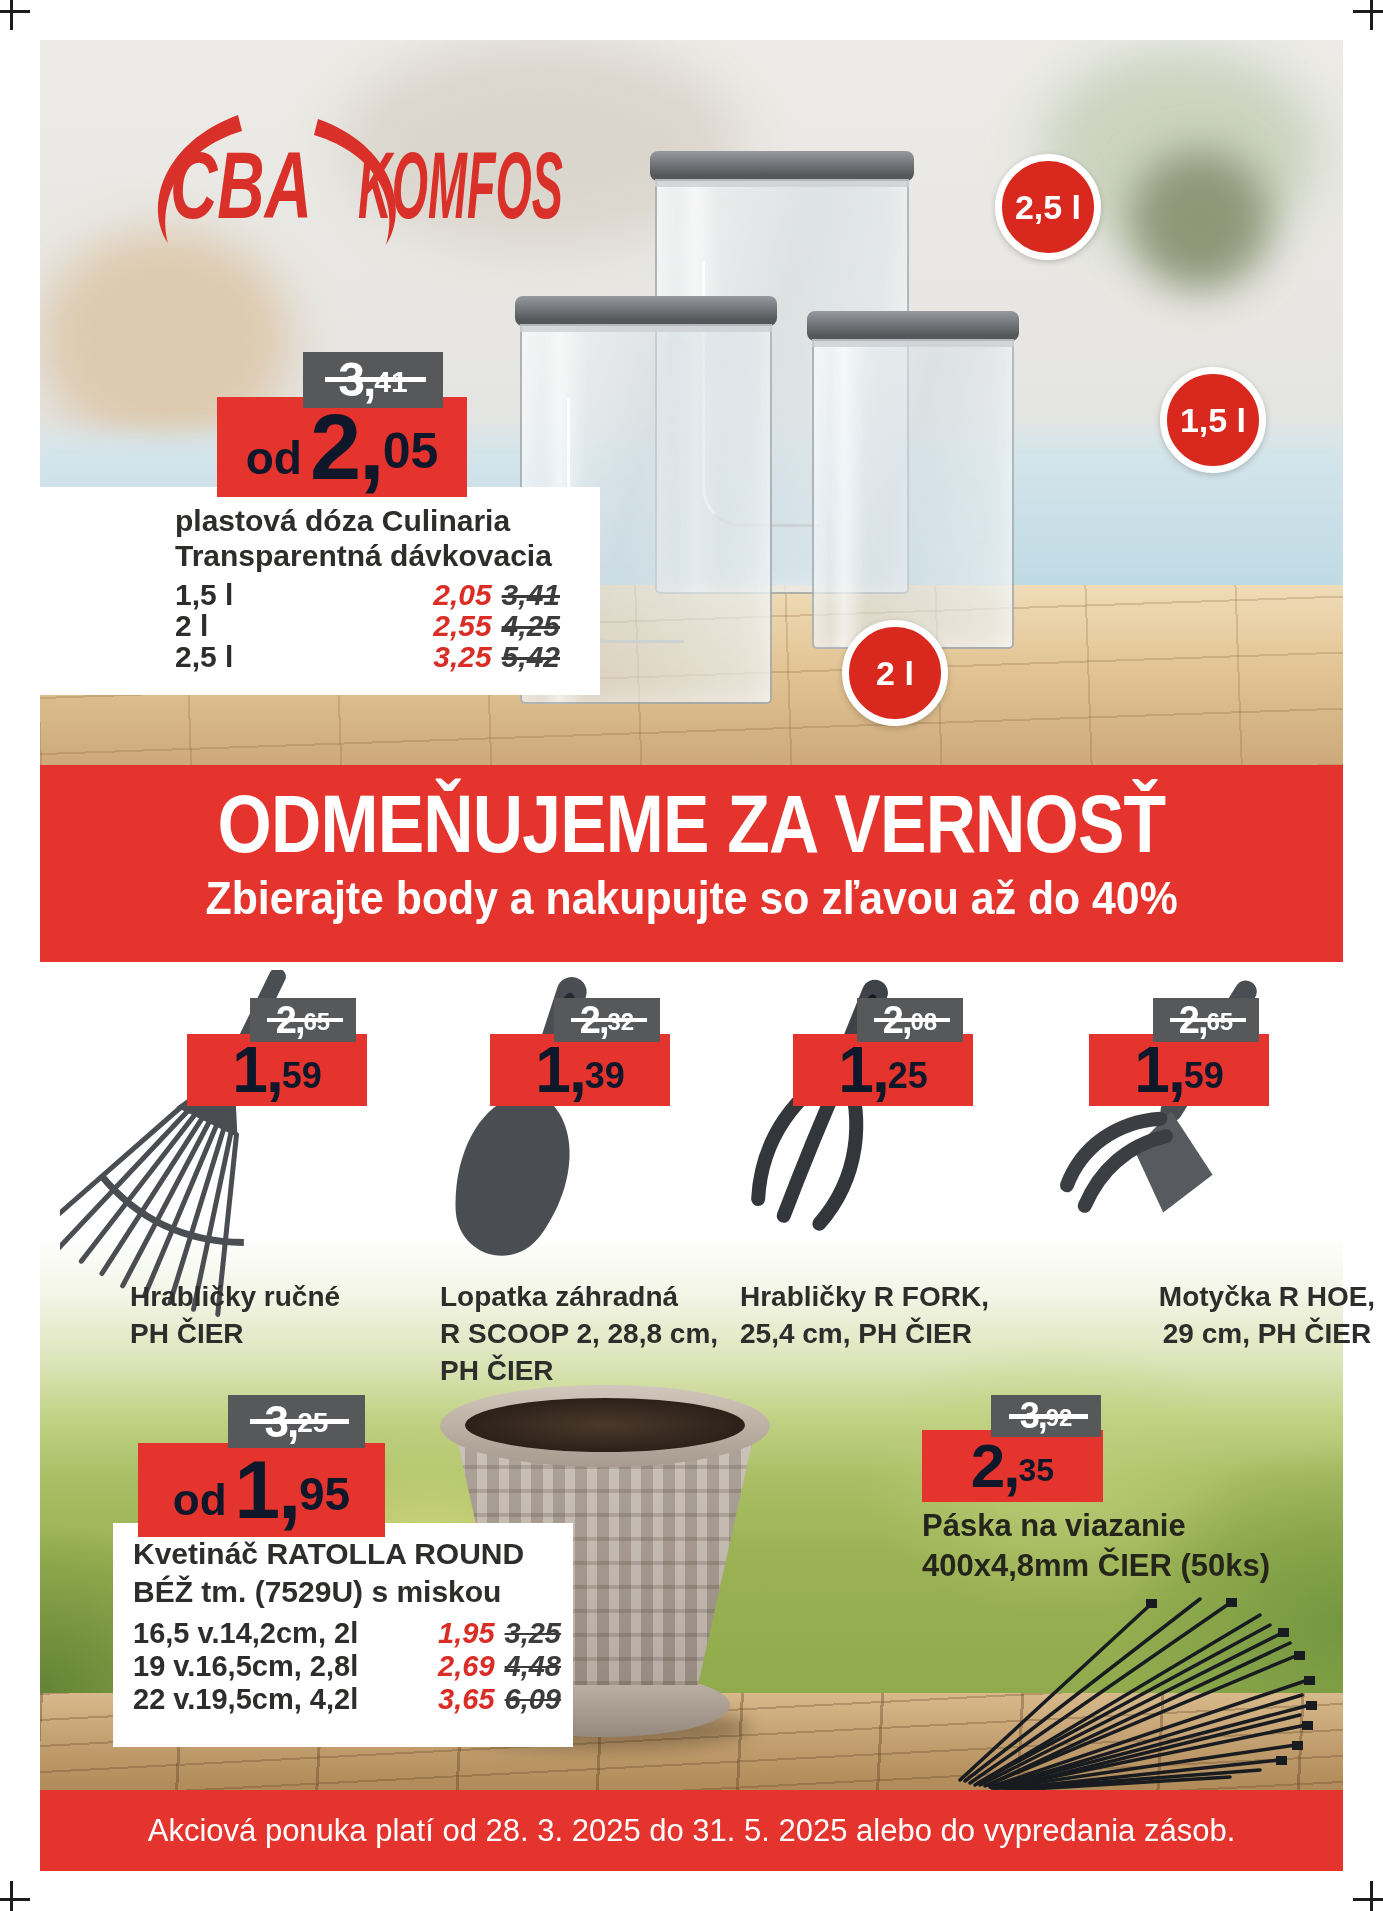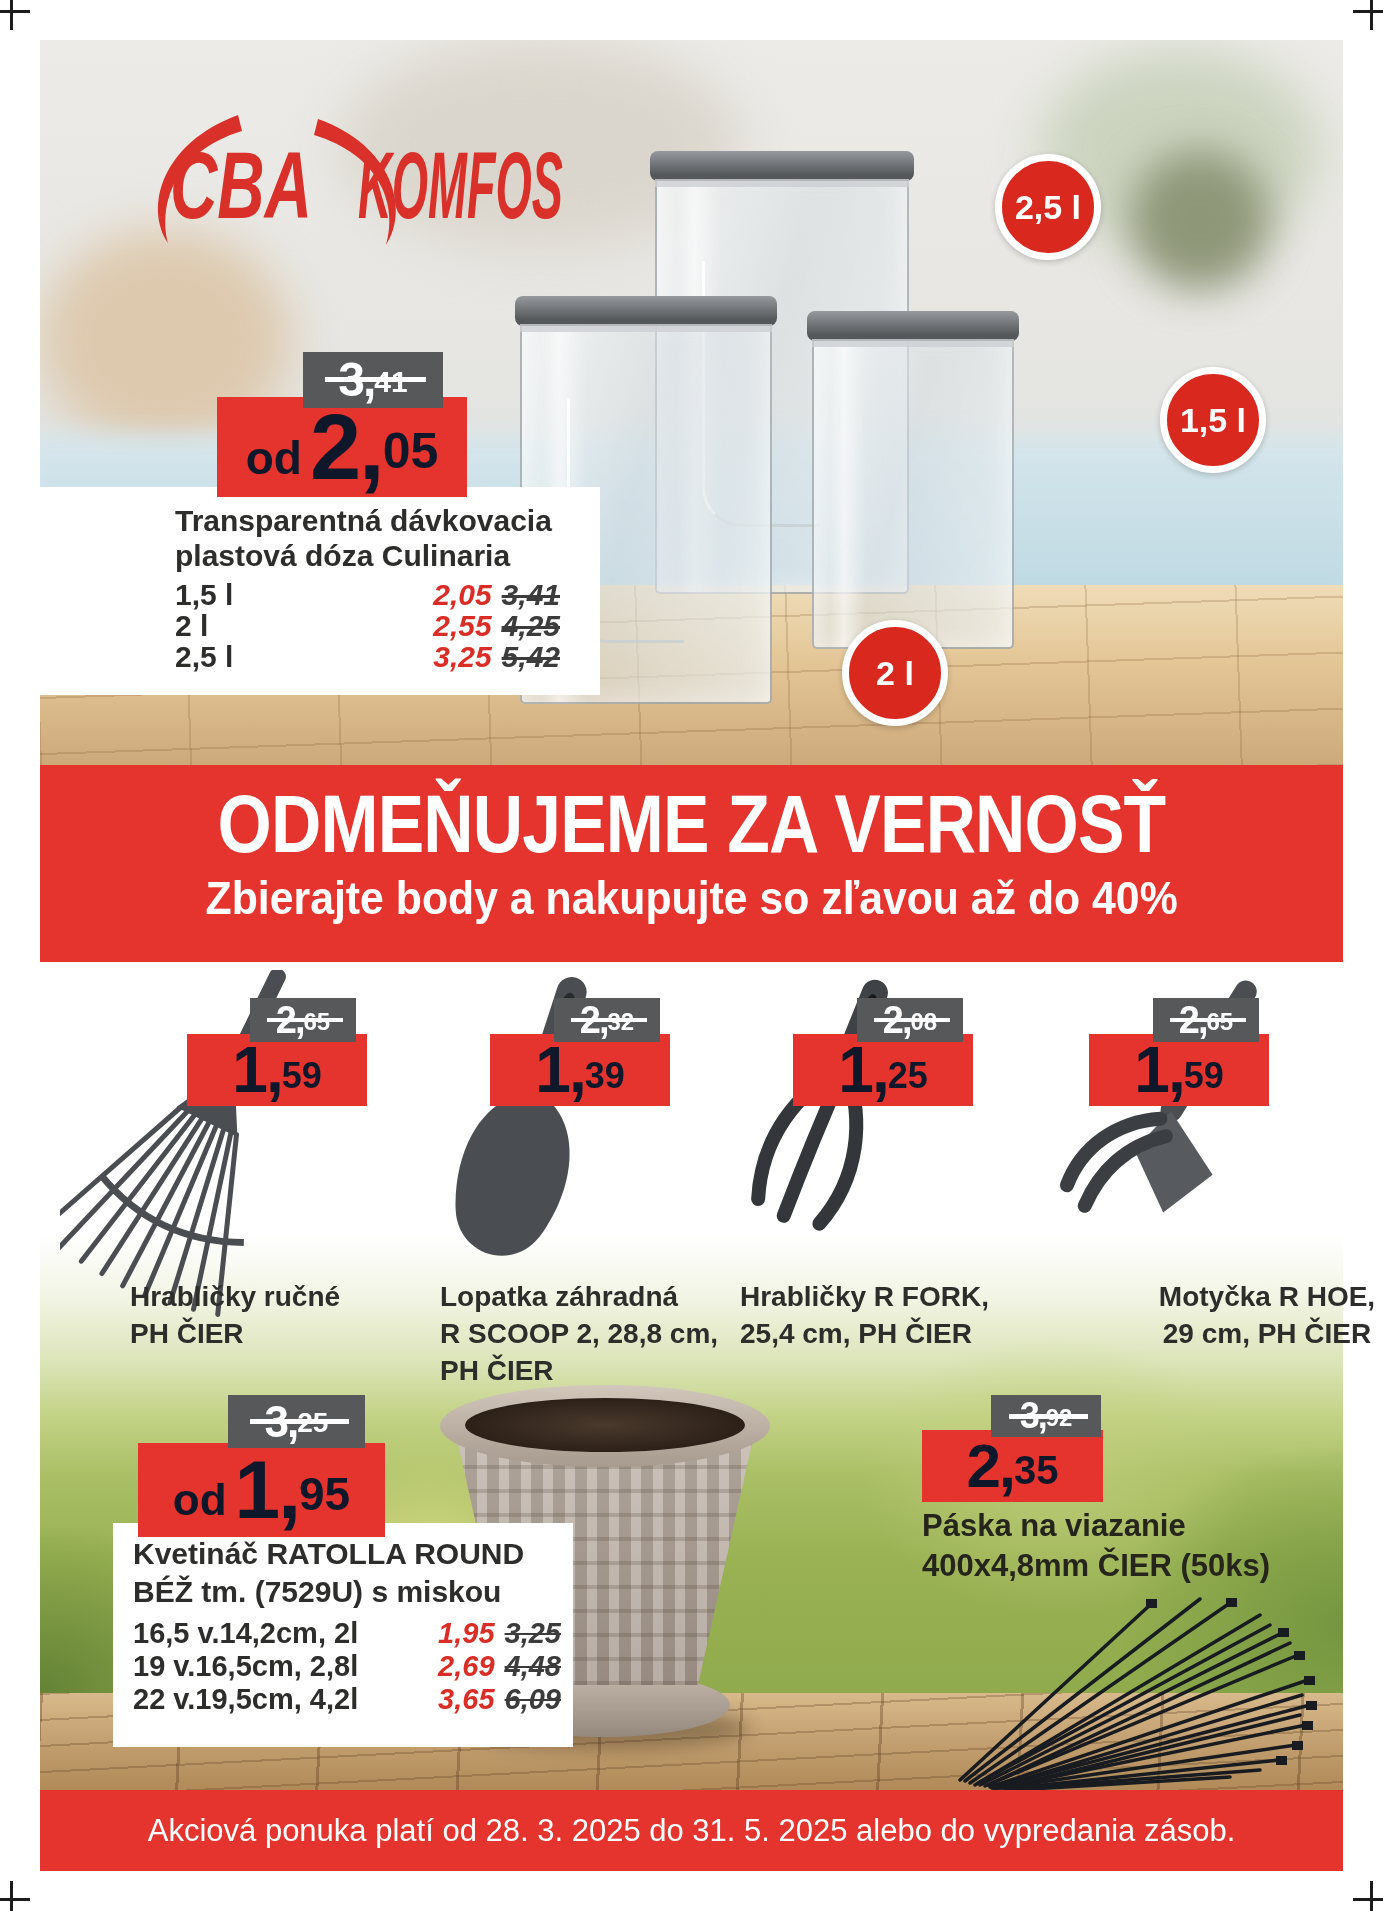--- a/index.html
+++ b/index.html
@@ -128,21 +128,21 @@
            background:linear-gradient(180deg,#d2c7bc 0%,#a79a8e 100%);}
   .pot-hole{position:absolute;left:25px;top:13px;width:280px;height:54px;border-radius:50%;
             background:radial-gradient(#4a392c 0%,#2a1f17 75%);}
   .pot-saucer{position:absolute;left:40px;top:288px;width:250px;height:64px;border-radius:50%;
               background:linear-gradient(180deg,#c3b6ab 0%,#95887c 100%);}
   
   .ob-ties{left:991px;top:1395px;width:110px;height:42px;font-size:36px;}
   .ob-ties .op-sup{font-size:24px;}
   .nb-ties{left:922px;top:1430px;width:181px;height:72px;}
   .nb-ties .np-main{font-size:62px;}
-  .nb-ties .np-sup{font-size:40px;margin-top:8px;}
+  .nb-ties .np-sup{font-size:32px;margin-top:8px;}
   .ties-label{position:absolute;left:922px;top:1506px;z-index:4;font-size:31px;font-weight:700;
               color:#26251c;line-height:40px;}
   .ties-icon{position:absolute;left:930px;top:1585px;z-index:3;}
   
   .footer-bar{position:absolute;left:40px;top:1790px;width:1303px;height:81px;background:#e5332d;
               display:flex;align-items:center;justify-content:center;z-index:5;}
   .footer-bar span{color:#fff;font-size:31px;font-weight:400;letter-spacing:0;}
   
   .logo{position:absolute;left:80px;top:75px;z-index:4;}
 </style>
@@ -205,22 +205,22 @@
       <span class="op-sup">41</span>
       <i class="strike"></i>
     </div>
     <div class="redbox nb-top">
       <span class="np-prefix">od</span>
       <span class="np-main">2,</span>
       <span class="np-sup">05</span>
     </div>
 
     <div class="info-panel">
+      <div class="pname">plastová dóza Culinaria</div>
       <div class="pname">Transparentná dávkovacia</div>
-      <div class="pname">plastová dóza Culinaria</div>
       <div class="vrows-top">
         <div class="vrow">
           <span class="size">1,5 l</span>
           <span class="newp">2,05</span>
           <span class="oldp">3,41</span>
         </div>
         <div class="vrow">
           <span class="size">2 l</span>
           <span class="newp">2,55</span>
           <span class="oldp">4,25</span>

